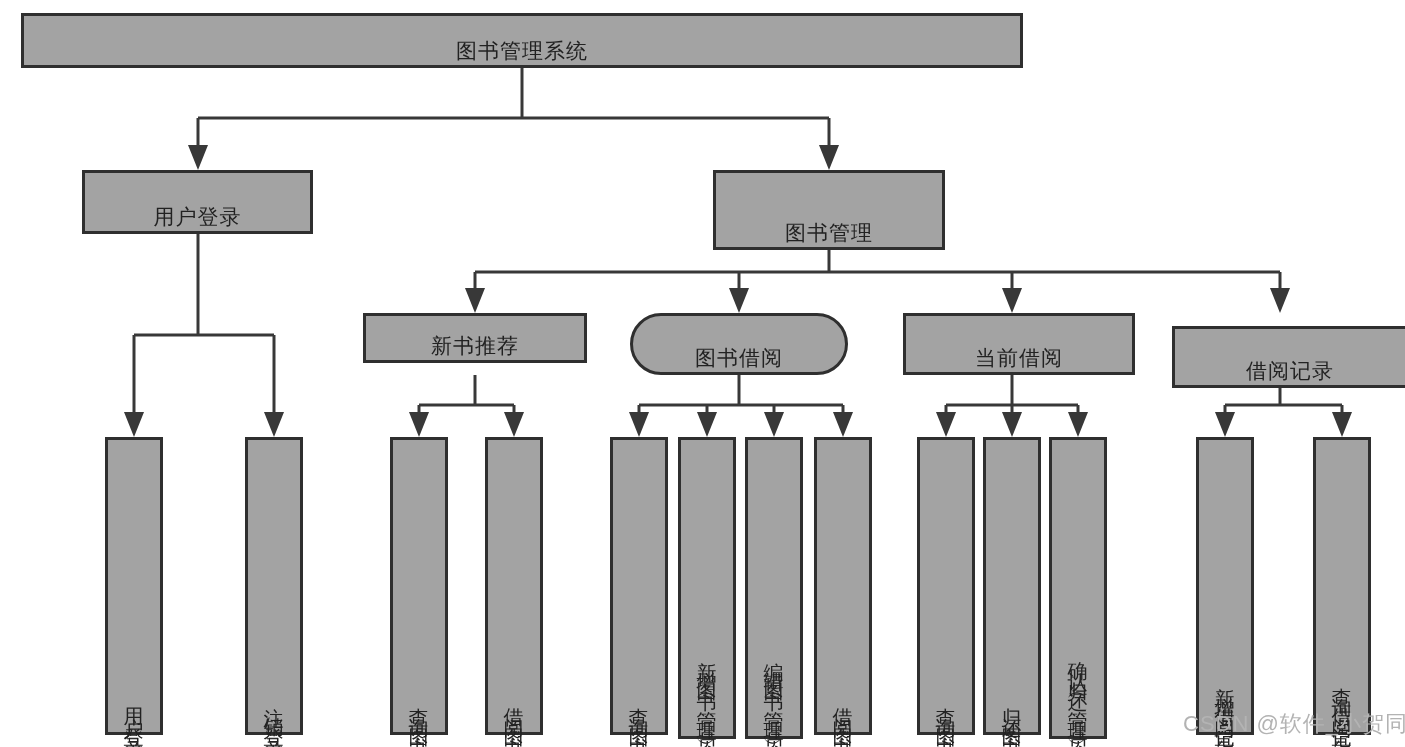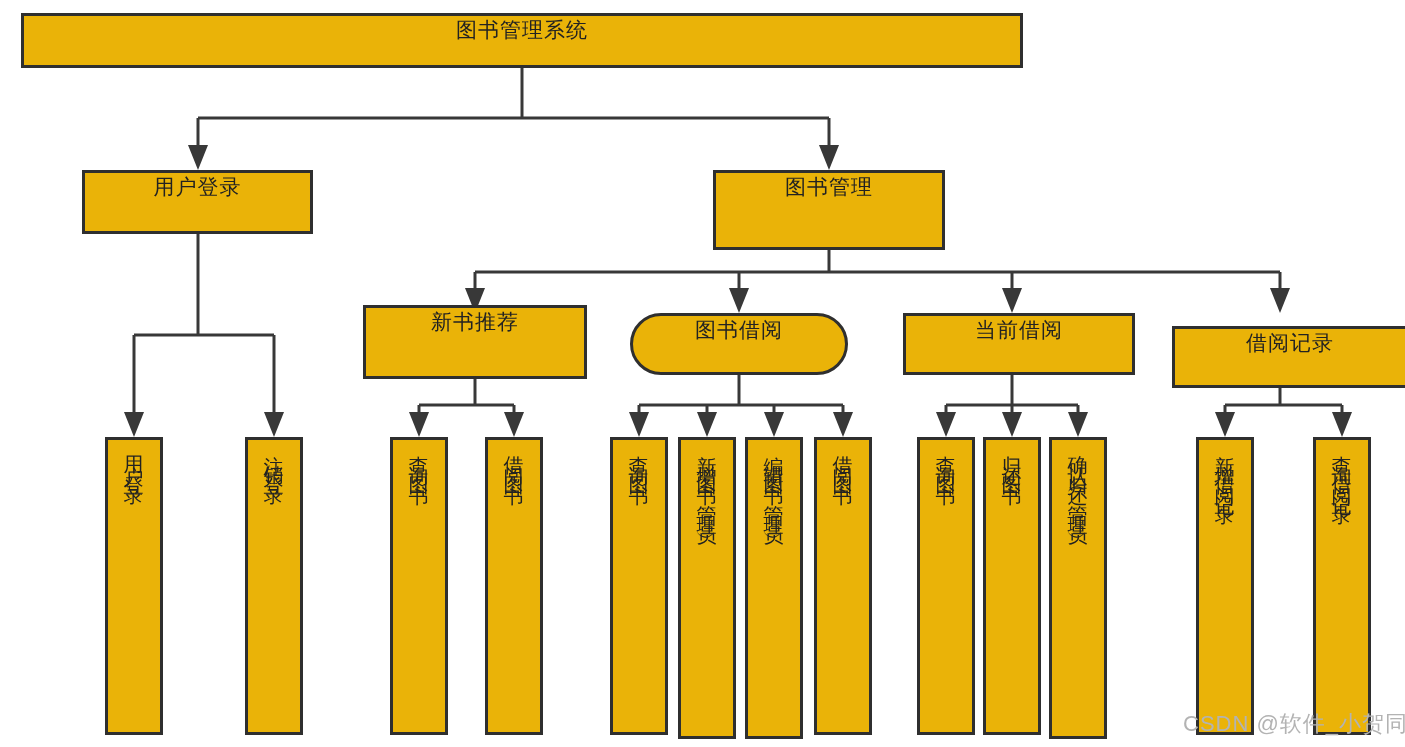--- a/index.html
+++ b/index.html
@@ -19,24 +19,24 @@
     position: absolute;
     left: 0;
     top: 0;
     width: 1405px;
     height: 747px;
     display: block;
   }
   .node {
     position: absolute;
     box-sizing: border-box;
-    background: #eab308;
+    background: #a3a3a3;
     border: 3px solid #2f2f2f;
     display: flex;
-    align-items: flex-start;
+    align-items: flex-end;
     justify-content: center;
     color: #222222;
   }
   .hbox span {
     font-size: 21px;
     letter-spacing: 1px;
     white-space: nowrap;
   }
   .vbox span {
     writing-mode: vertical-rl;
@@ -130,21 +130,21 @@
     <span>图书管理系统</span>
   </div>
 
   <div class="node hbox" style="left:82px; top:170px; width:231px; height:64px;">
     <span>用户登录</span>
   </div>
   <div class="node hbox" style="left:713px; top:170px; width:232px; height:80px;">
     <span>图书管理</span>
   </div>
 
-  <div class="node hbox" style="left:363px; top:305px; width:224px; height:74px;">
+  <div class="node hbox" style="left:363px; top:313px; width:224px; height:50px;">
     <span>新书推荐</span>
   </div>
   <div class="node hbox" style="left:630px; top:313px; width:218px; height:62px;border-radius:31px;">
     <span>图书借阅</span>
   </div>
   <div class="node hbox" style="left:903px; top:313px; width:232px; height:62px;">
     <span>当前借阅</span>
   </div>
   <div class="node hbox" style="left:1172px; top:326px; width:236px; height:62px;">
     <span>借阅记录</span>

